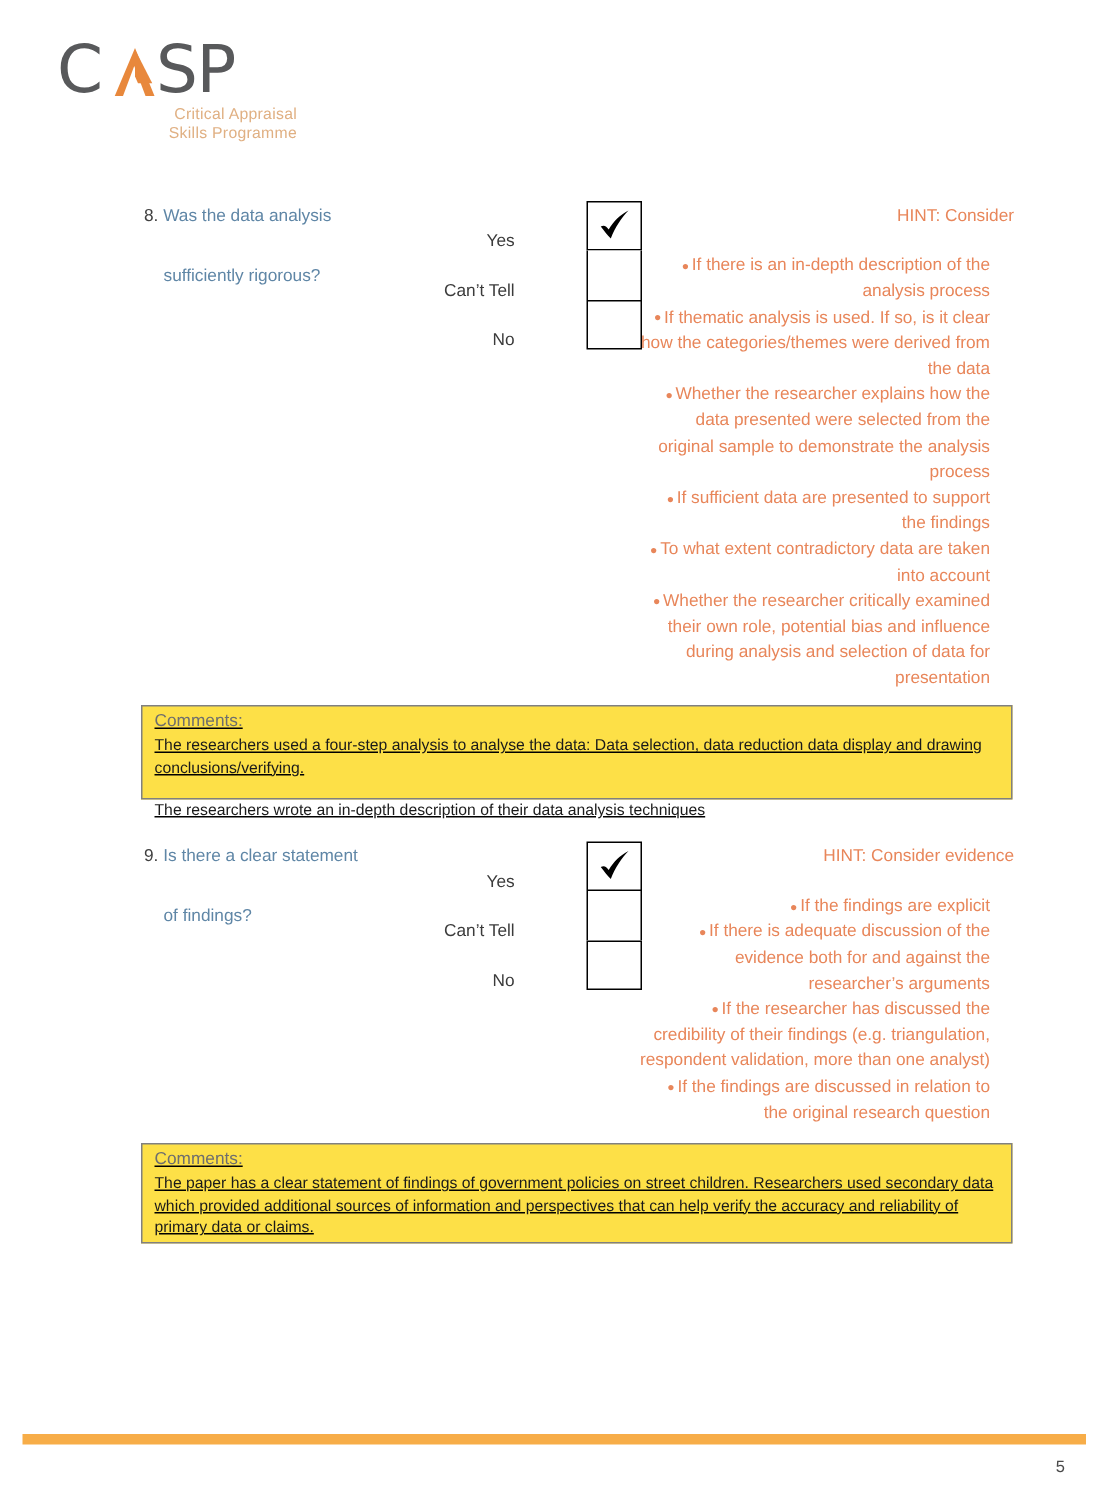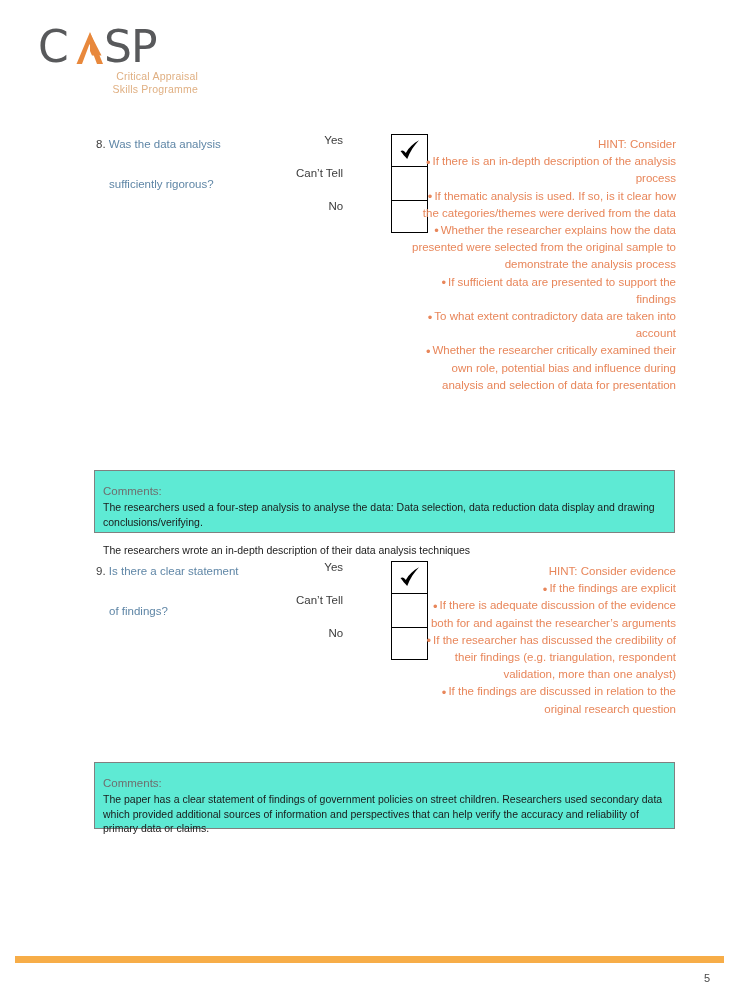--- a/index.html
+++ b/index.html
@@ -81,21 +81,21 @@
     margin-top: 24px;
   }
 
   
   .answers {
     position: absolute;
     top: 0;
   }
   .ans-row {
     display: flex;
-    align-items: flex-start;
+    align-items: flex-end;
     justify-content: flex-end;
     height: 33px;
     gap: 40px;
   }
   .ans-label {
     font-size: 11.5px;
     color: #3b3b3b;
     text-align: right;
     padding-right: 8px;
     white-space: nowrap;
@@ -123,43 +123,44 @@
   .hint {
     position: absolute;
     color: #e8865a;
     font-size: 11.5px;
     line-height: 17.2px;
     text-align: right;
   }
   .hint .hint-title { display: block; }
   .hint ul {
     list-style: none;
-    margin: 0;
+    margin: 16px;
     padding: 0;
     text-align: right;
   }
   .hint li {
     position: relative;
     margin: 0;
     padding: 0;
   }
   .hint li .bullet {
     font-size: 13px;
     line-height: 1;
     vertical-align: middle;
     margin-right: 2px;
   }
 
   
   .comments {
     position: absolute;
     box-sizing: border-box;
     border: 1.2px solid #808080;
-    background: #5eead4;
-    padding: 13px 8px 6px 8px;
+    background: #fde047;
+    padding: 3px 8px 6px 8px;
+    text-decoration: underline;
   }
   .comments-title {
     font-family: "Liberation Sans", sans-serif;
     font-size: 11.5px;
     color: #6e6e6e;
     line-height: 15px;
     margin-bottom: 1px;
   }
   .comments-body {
     font-family: "Liberation Sans", sans-serif;

